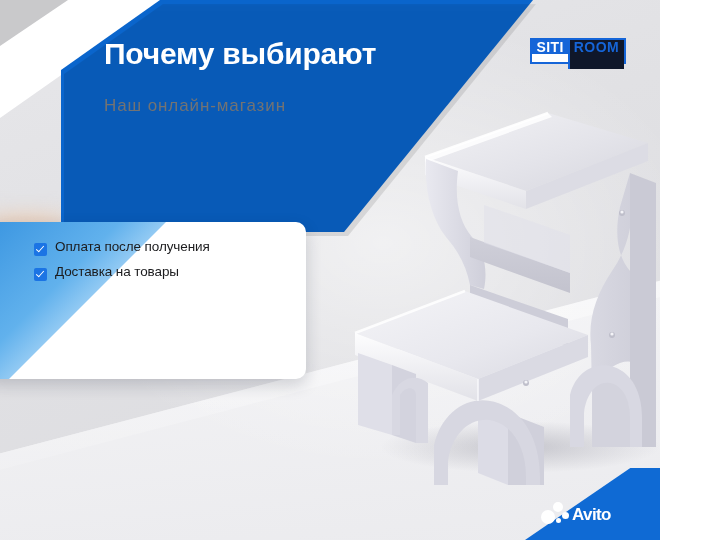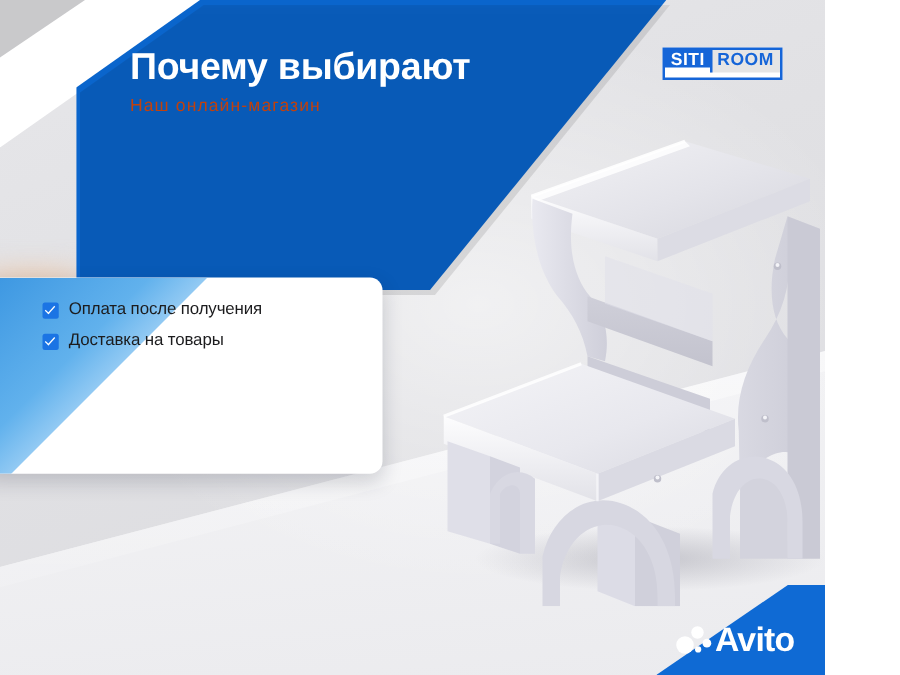--- a/index.html
+++ b/index.html
@@ -119,24 +119,24 @@
   }
   .headline-title {
     font-size: 30px;
     font-weight: bold;
     color: #ffffff;
     letter-spacing: -0.2px;
     line-height: 1.05;
     white-space: nowrap;
   }
   .headline-sub {
-    margin-top: 6px;
-    font-size: 14px;
+    margin-top: 26px;
+    font-size: 17px;
     font-weight: 300;
-    color: #c2410c;
+    color: #737373;
     letter-spacing: 0.9px;
     white-space: nowrap;
   }
 
   
   .logo {
     position: absolute;
     right: 34px;
     top: 38px;
     display: flex;
@@ -151,26 +151,26 @@
     color: #ffffff;
     font-size: 14px;
     font-weight: bold;
     letter-spacing: 0.4px;
     padding: 0 4px 0 5px;
     display: flex;
     align-items: center;
     line-height: 1;
   }
   .logo-room {
-    background: #e5e5e5;
+    background: #0f172a;
     color: #1565d8;
     font-size: 14px;
     font-weight: bold;
     letter-spacing: 0.4px;
-    padding: 0 5px 4px 4px;
+    padding: 0 5px 15px 4px;
     display: flex;
     align-items: center;
     line-height: 1;
     border-left: 2px solid #1565d8;
   }
 
   
   .feature-card {
     position: absolute;
     left: -14px;
@@ -190,21 +190,21 @@
     clip-path: polygon(0 0, 180px 0, 0 180px);
     pointer-events: none;
   }
   .feature-list {
     position: relative;
     z-index: 2;
     padding: 16px 0 0 48px;
   }
   .feature-item {
     display: flex;
-    align-items: center;
+    align-items: flex-end;
     margin-bottom: 7px;
   }
   .feature-check {
     flex: none;
     width: 13px;
     height: 13px;
     border-radius: 2px;
     background: #1b74e4;
     margin-top: 3px;
     margin-right: 8px;
@@ -263,21 +263,21 @@
     display: block;
     border-radius: 50%;
     background: #ffffff;
   }
   .d1 { width: 14px; height: 14px; left: 0px;  top: 8px;  }
   .d2 { width: 10px; height: 10px; left: 12px; top: 0px;  }
   .d3 { width: 7px;  height: 7px;  left: 21px; top: 10px; }
   .d4 { width: 5px;  height: 5px;  left: 15px; top: 16px; }
   .avito-text {
     color: #ffffff;
-    font-size: 27px;
+    font-size: 17px;
     font-weight: bold;
     letter-spacing: -0.6px;
     line-height: 1;
   }
 </style>
 </head>
 <body>
 
 <div id="banner">
 

